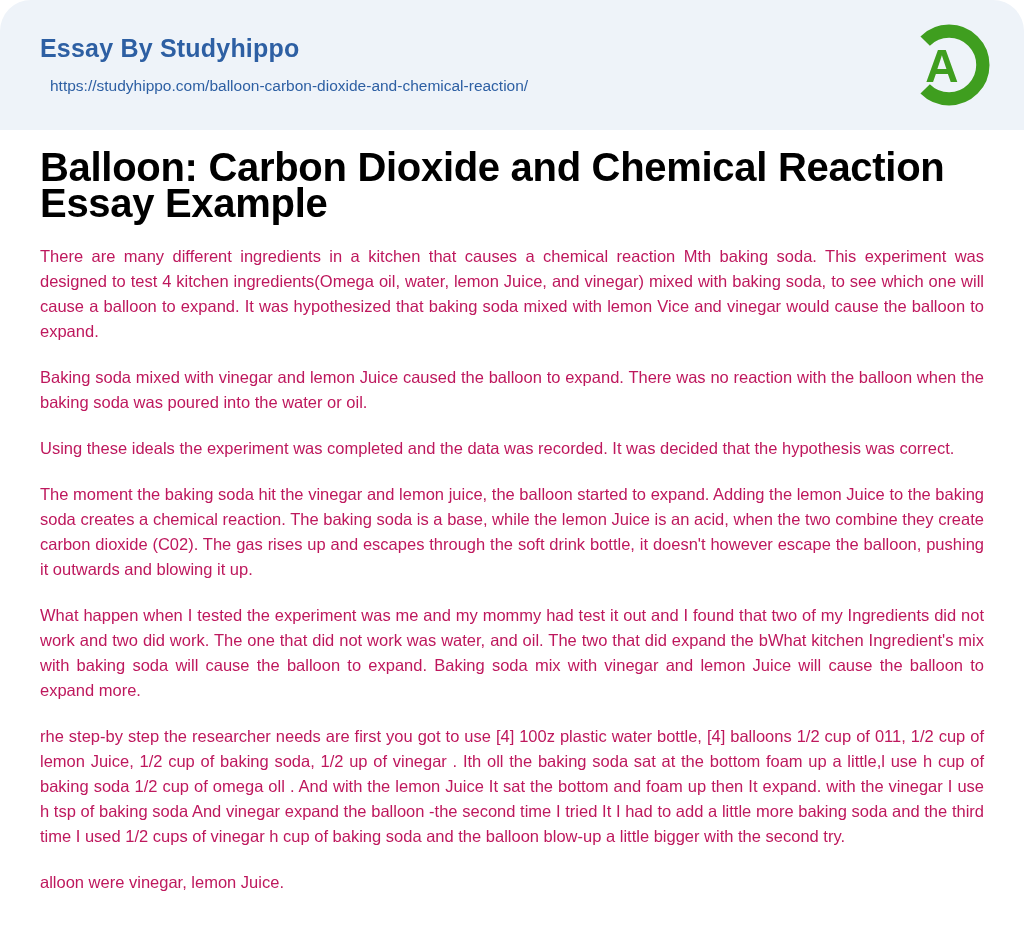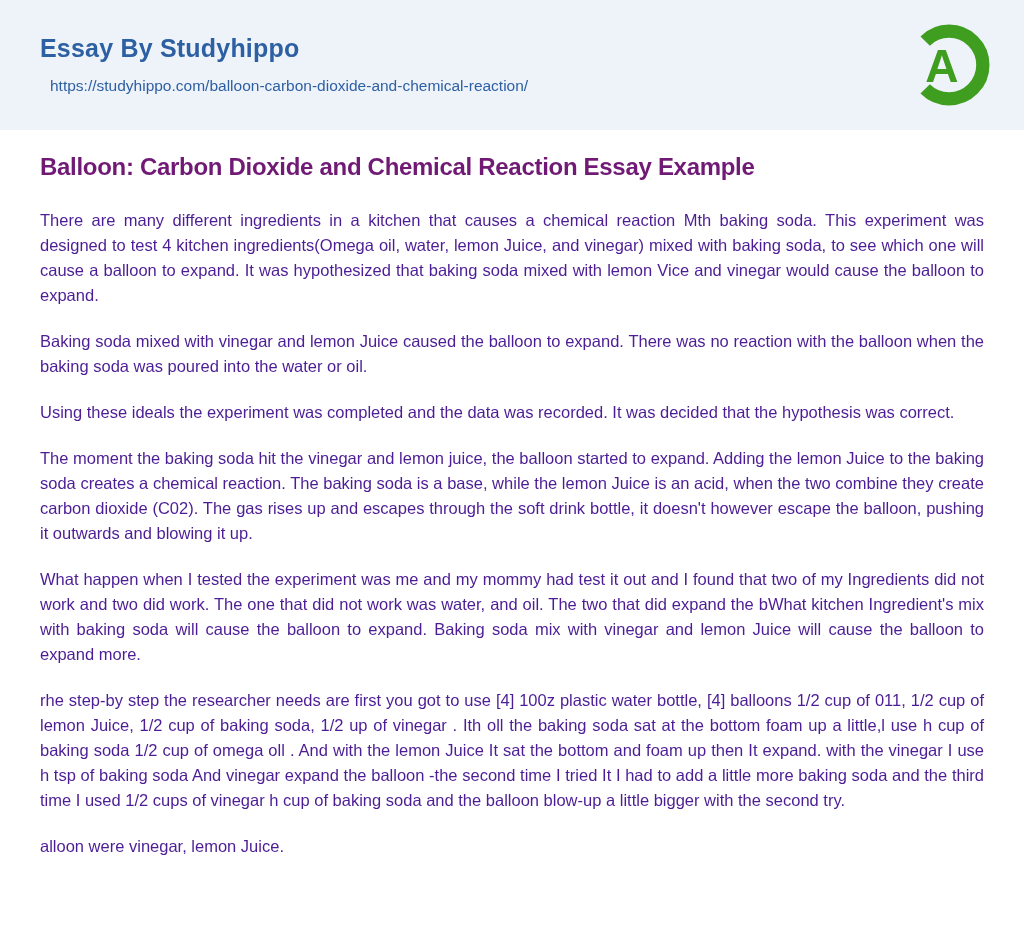--- a/index.html
+++ b/index.html
@@ -6,20 +6,21 @@
     margin: 0;
     padding: 0;
     background: #ffffff;
     font-family: "Liberation Sans", sans-serif;
   }
   .page {
     width: 1024px;
     height: 939px;
     background: #ffffff;
     overflow: hidden;
+    border-radius: 31px;
   }
   .header {
     background: #eef3f9;
     height: 130px;
     box-sizing: border-box;
     display: flex;
     justify-content: space-between;
     align-items: center;
     padding: 0 34px 0 40px;
   }
@@ -38,31 +39,31 @@
     margin-top: 15px;
     text-decoration: none;
     margin-left: 10px;
   }
   .logo { width: 82px; height: 86px; flex: 0 0 auto; }
   .main {
     padding: 0 40px;
     box-sizing: border-box;
   }
   .page-title {
-    font-size: 24px;
+    font-size: 40px;
     line-height: 36px;
     font-weight: 800;
-    color: #701a75;
+    color: #000000;
     letter-spacing: -0.3px;
     margin: 19px 0 23px 0;
   }
   .essay-paragraph {
     font-size: 16.5px;
     line-height: 25px;
-    color: #4c1d95;
+    color: #be185d;
     text-align: justify;
     margin: 0 0 21px 0;
   }
 </style>
 </head>
 <body>
 
 <div class="page">
 
   <div class="header">

